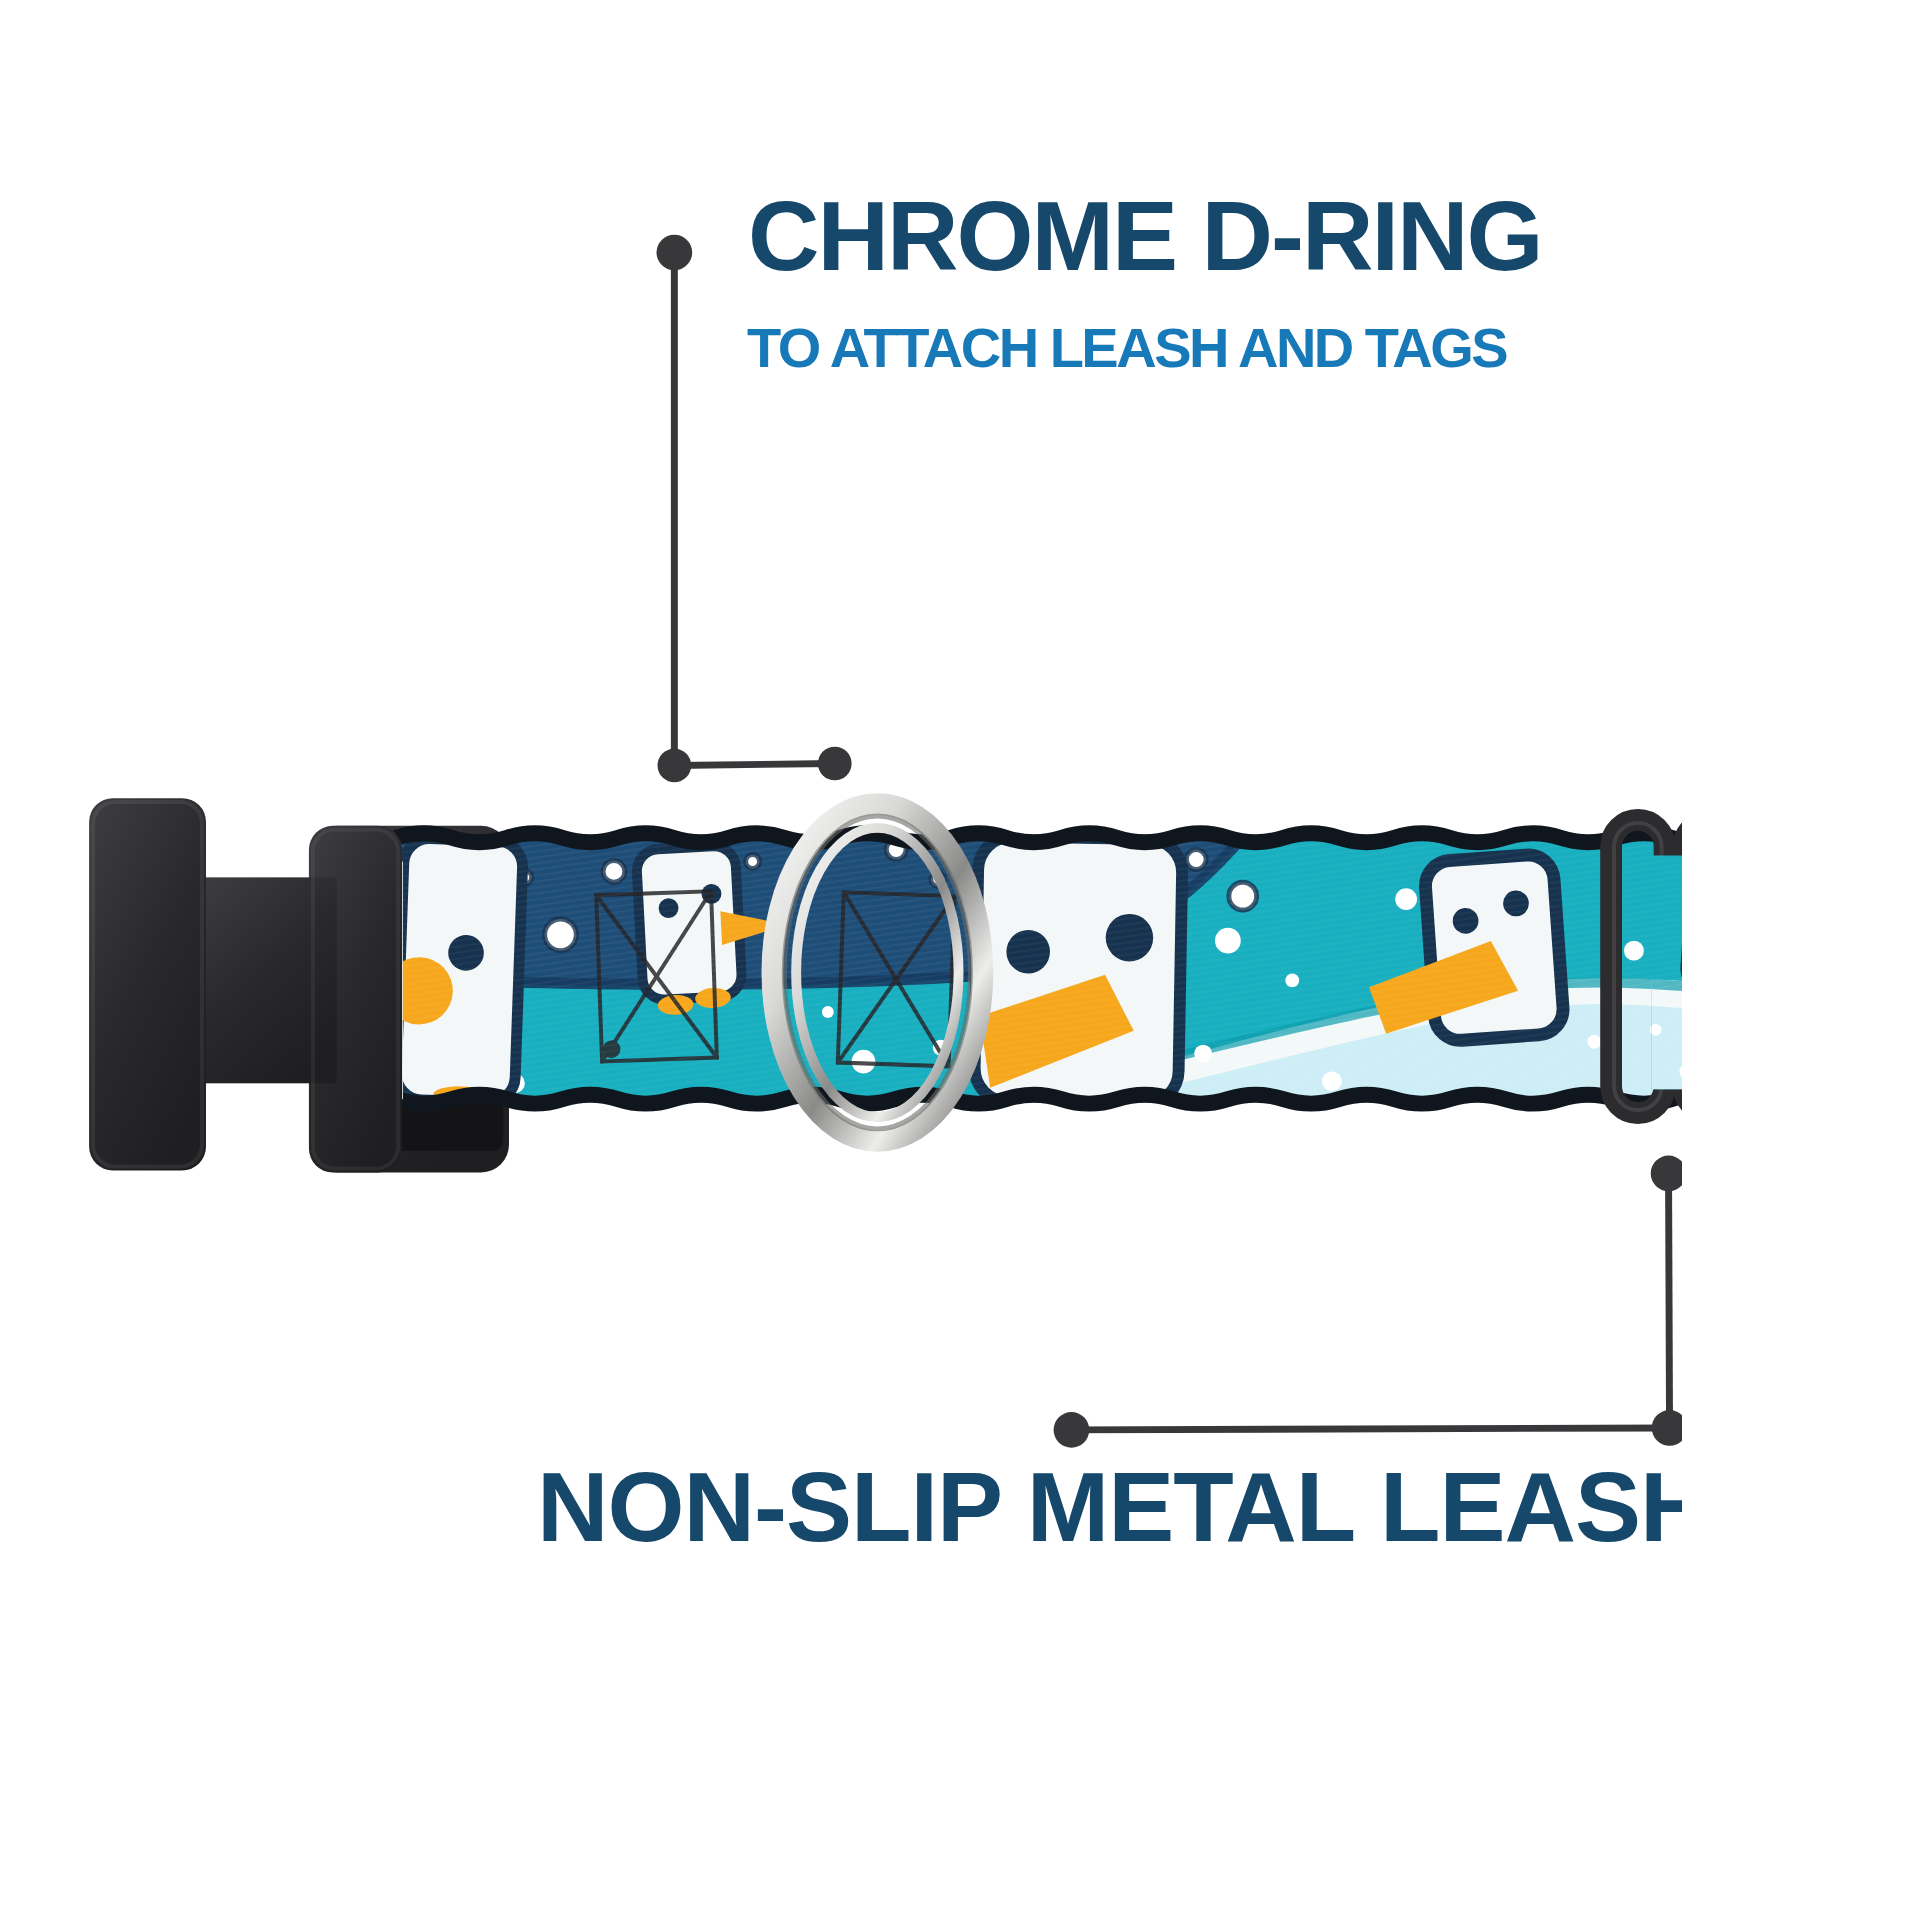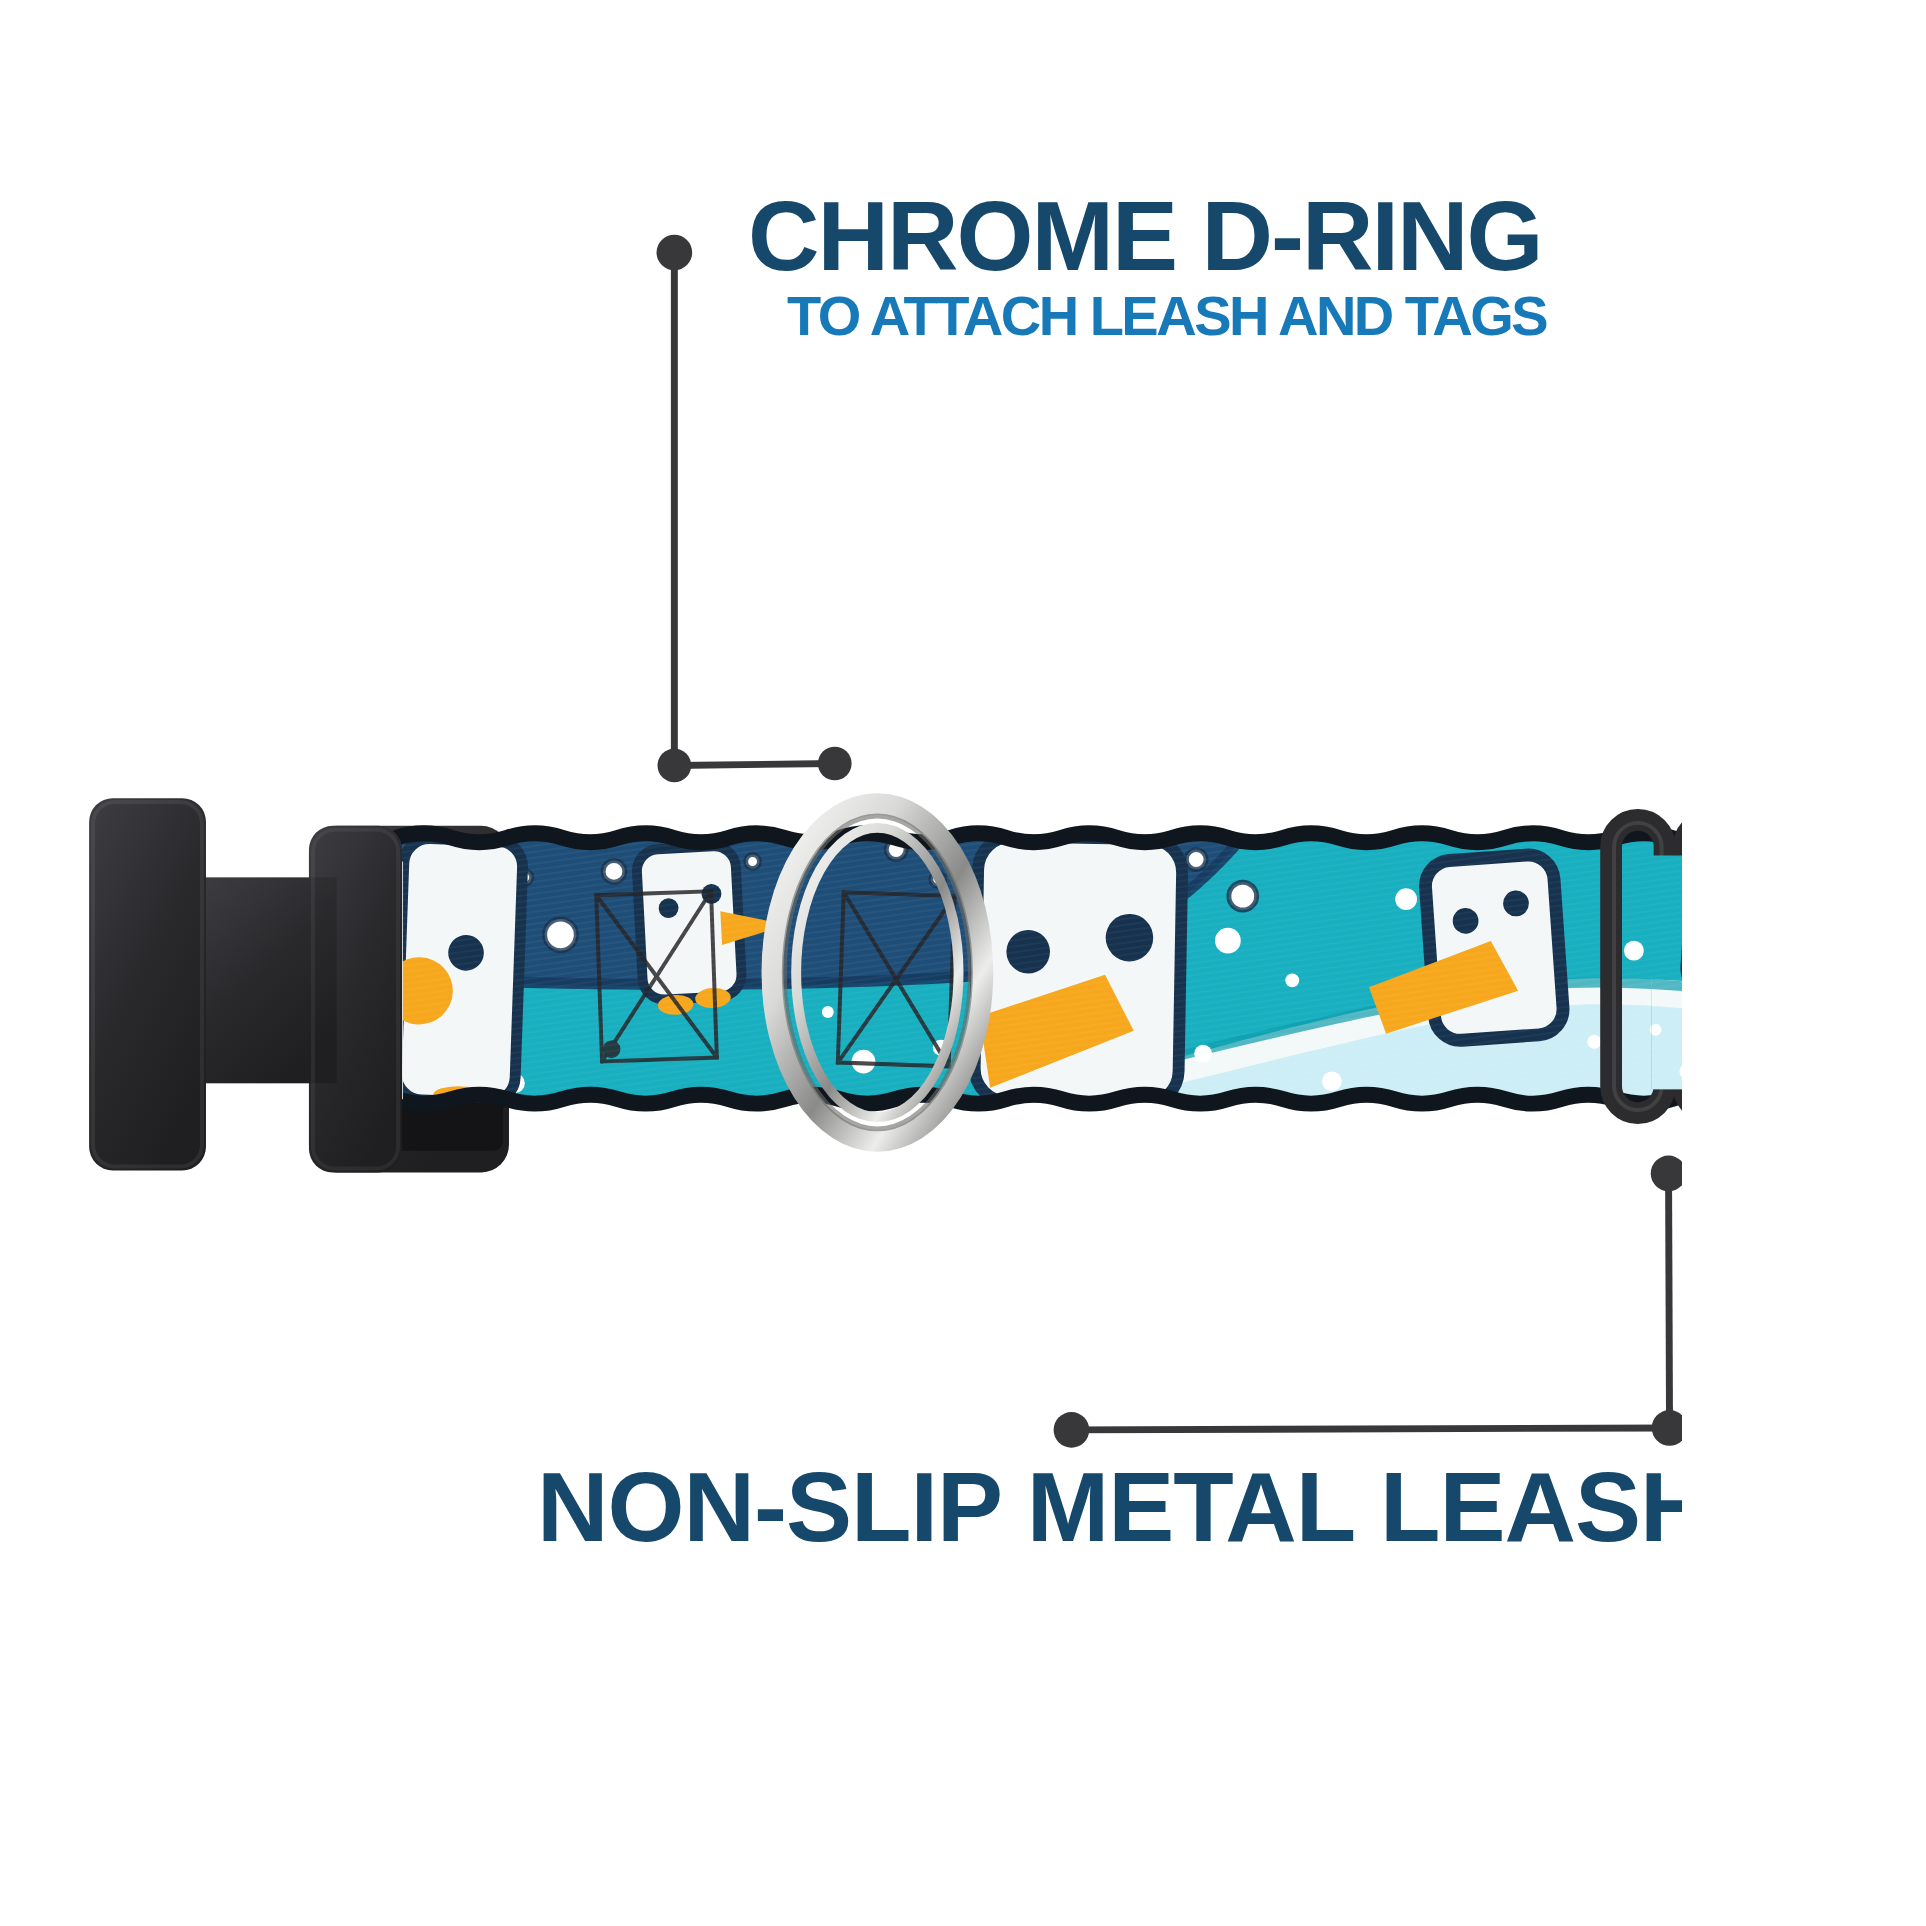--- a/index.html
+++ b/index.html
@@ -3,21 +3,21 @@
 <meta charset="utf-8">
 <style>
   html,body{margin:0;padding:0;background:#ffffff;}
   .stage{position:relative;width:1682px;height:1927px;background:#fff;overflow:hidden;
          font-family:"Liberation Sans", sans-serif;}
   .stage svg{position:absolute;left:0;top:0;}
   .label{position:absolute;font-weight:700;line-height:1;white-space:nowrap;}
   .callout-title{font-size:99px;letter-spacing:-2px;color:var(--title-color,#15486B);}
   .callout-sub{font-size:56px;letter-spacing:-2.5px;color:var(--subtitle-color,#1879B8);}
   .t1{left:748px;top:186px;}
-  .s1{left:747px;top:288px;margin-left:40px;}
+  .s1{left:747px;top:320px;}
   .t2{left:537px;top:1457px;letter-spacing:-1px;}
   .s2{left:539px;top:1585px;font-size:53px;}
   
   .navy{fill:var(--navy,#1E4E78);}
   .navy-dark{stroke:var(--navy-dark,#163B60);}
   .teal-bg{fill:var(--teal,#18AFC0);}
   .teal-dark{stroke:var(--teal-dark,#0C9CAD);}
   .pale{fill:var(--pale-blue,#CDEEF6);}
   .snow{fill:var(--snow-white,#F3F8F9);}
   .headw{fill:var(--head-white,#F3F7F8);stroke:var(--head-border,#16324E);}

